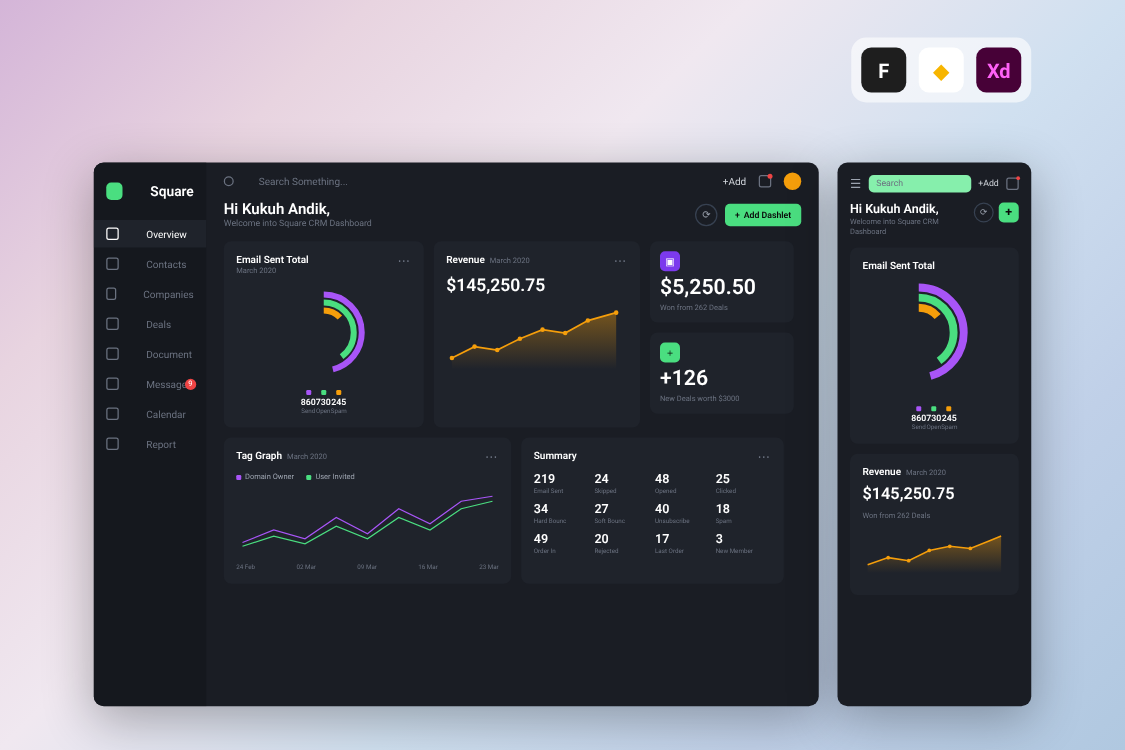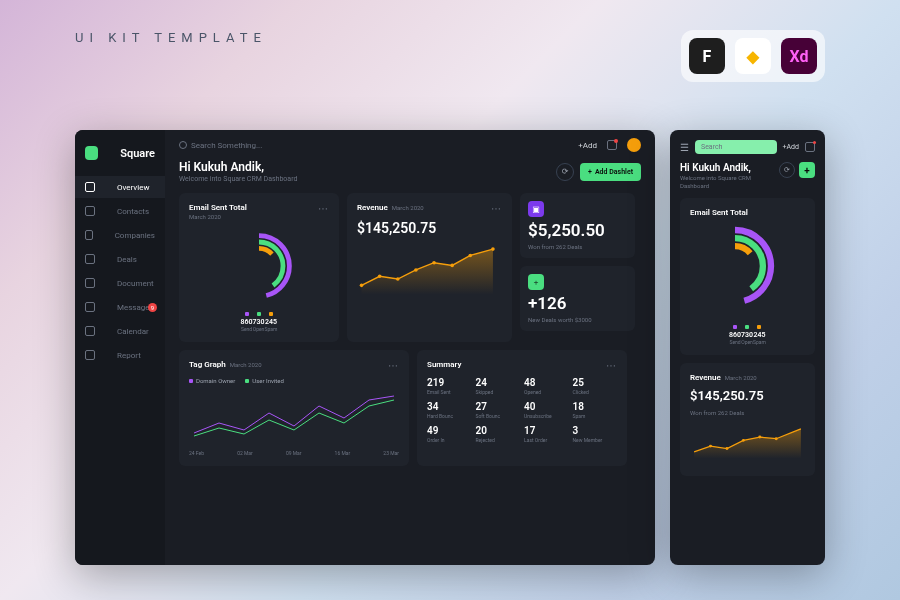--- a/index.html
+++ b/index.html
@@ -16,21 +16,21 @@
 .sidebar{width:90px;background:#15181e;display:flex;flex-direction:column;padding:10px 0}
 .logo{display:flex;align-items:center;gap:22px;padding:6px 10px;color:#fff;font-size:11px;font-weight:600}
 .logo-mark{width:14px;height:14px;background:#4ade80;border-radius:4px}
 .nav{margin-top:10px;display:flex;flex-direction:column;gap:2px}
 .nav-item{display:flex;align-items:center;gap:22px;padding:6px 10px;color:#6b7280;font-size:8px;cursor:pointer;position:relative}
 .nav-item.active{color:#fff;background:#1f232b}
 .nav-icon{width:10px;height:10px;border:1px solid currentColor;border-radius:2px}
 .badge{position:absolute;right:8px;background:#ef4444;color:#fff;font-size:6px;padding:1px 3px;border-radius:6px}
 .main{flex:1;display:flex;flex-direction:column;overflow:hidden}
 .topbar{display:flex;align-items:center;padding:8px 14px;gap:10px}
-.search{flex:1;display:flex;align-items:center;gap:4px;color:#6b7280;font-size:8px}
+.search{flex:1;display:flex;align-items:center;gap:20px;color:#6b7280;font-size:8px}
 .search-icon{width:8px;height:8px;border:1px solid #6b7280;border-radius:50%}
 .add-btn{color:#d1d5db;font-size:8px}
 .bell{width:10px;height:10px;border:1px solid #6b7280;border-radius:2px;position:relative}
 .bell::after{content:'';position:absolute;top:-2px;right:-2px;width:4px;height:4px;background:#ef4444;border-radius:50%}
 .avatar{width:14px;height:14px;background:#f59e0b;border-radius:50%}
 .content{padding:0 14px 14px;overflow:hidden}
 .greeting{display:flex;justify-content:space-between;align-items:center;margin-bottom:10px}
 .greet-txt h2{color:#fff;font-size:12px;font-weight:600}
 .greet-txt p{color:#6b7280;font-size:7px;margin-top:1px}
 .greet-actions{display:flex;gap:6px;align-items:center}
@@ -81,21 +81,20 @@
 .m-actions{display:flex;gap:4px}
 .m-icon-btn{width:16px;height:16px;border:1px solid #374151;border-radius:50%;display:flex;align-items:center;justify-content:center;color:#9ca3af;font-size:7px}
 .m-plus{width:16px;height:16px;background:#4ade80;border-radius:4px;display:flex;align-items:center;justify-content:center;color:#0a0a0a;font-size:10px;font-weight:700}
 .m-card{background:#1f232b;border-radius:6px;padding:10px}
 .m-donut{width:90px;height:90px;margin:4px auto}
 </style>
 </head>
 <body>
 
 <div class="promo-header">
-  <div class="promo-sub">UI KIT TEMPLATE</div>
 </div>
 
 <div class="app-icons">
   <div class="app-icon figma">F</div>
   <div class="app-icon sketch">◆</div>
   <div class="app-icon xd">Xd</div>
 </div>
 
 <div class="desktop">
   <div class="sidebar">

